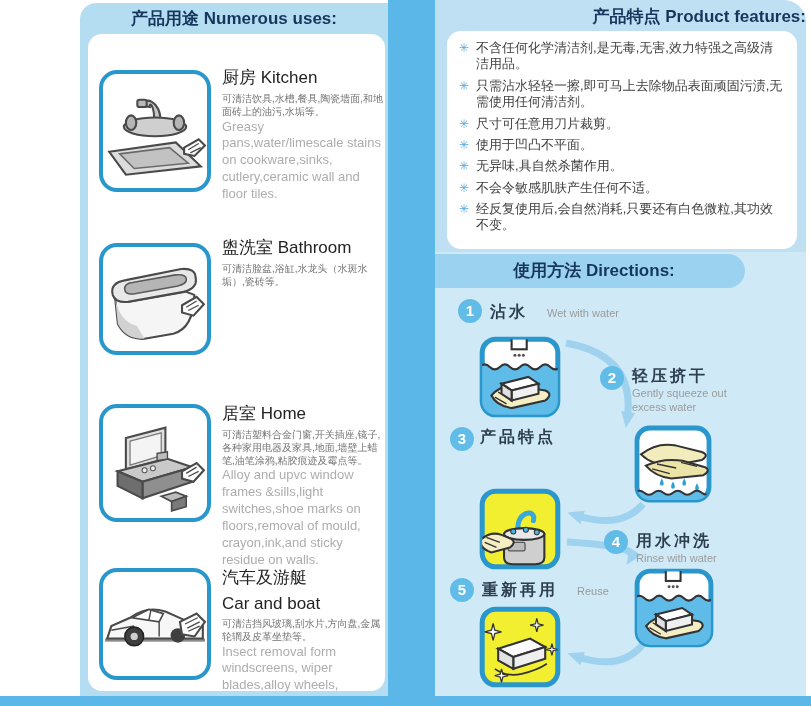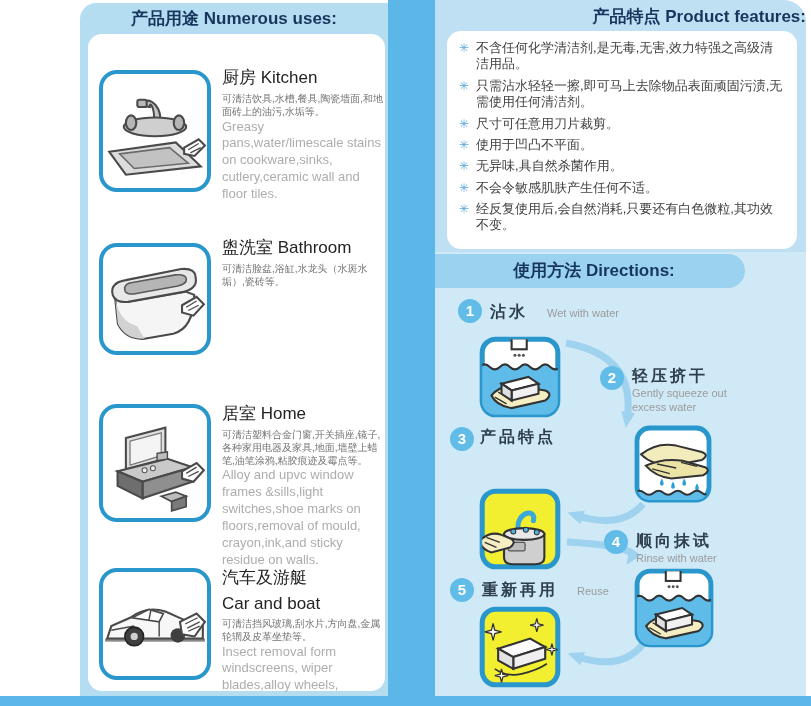--- a/index.html
+++ b/index.html
@@ -273,21 +273,21 @@
         <circle cx="70" cy="54" r="3" fill="#4fb3e2" stroke="#333" stroke-width="1.2"></circle>
         <rect x="36" y="66" width="20" height="10" rx="2" fill="#bdbdbd" stroke="#555" stroke-width="1.5"></rect>
         <path d="M2,64 Q14,52 28,57 L40,62 Q46,66 38,72 L16,78 Q4,74 2,64 Z" fill="#f5eec3" stroke="#333" stroke-width="2.5"></path>
         <path d="M8,66 L22,72 M10,60 L26,66" stroke="#333" stroke-width="1.6" fill="none"></path>
       </g>
     </svg>
   </div>
 
   <div class="step-circle" style="left:604px;top:530px;">4</div>
   <div class="step-label" style="left:636px;top:531px;width:125px;">
-    <div class="step-cn">顺向抹试</div>
+    <div class="step-cn">用水冲洗</div>
     <div class="step-en">Rinse with water</div>
   </div>
   <div class="step-icon" style="left:633px;top:567px;width:82px;height:82px;">
     <svg viewBox="0 0 100 100">
       <defs>
           <clipPath id="c4">
             <rect x="5" y="5" width="90" height="90" rx="16"></rect>
           </clipPath>
         </defs>
       <rect x="5" y="5" width="90" height="90" rx="16" fill="#fff" stroke="#2a97cc" stroke-width="6"></rect>

